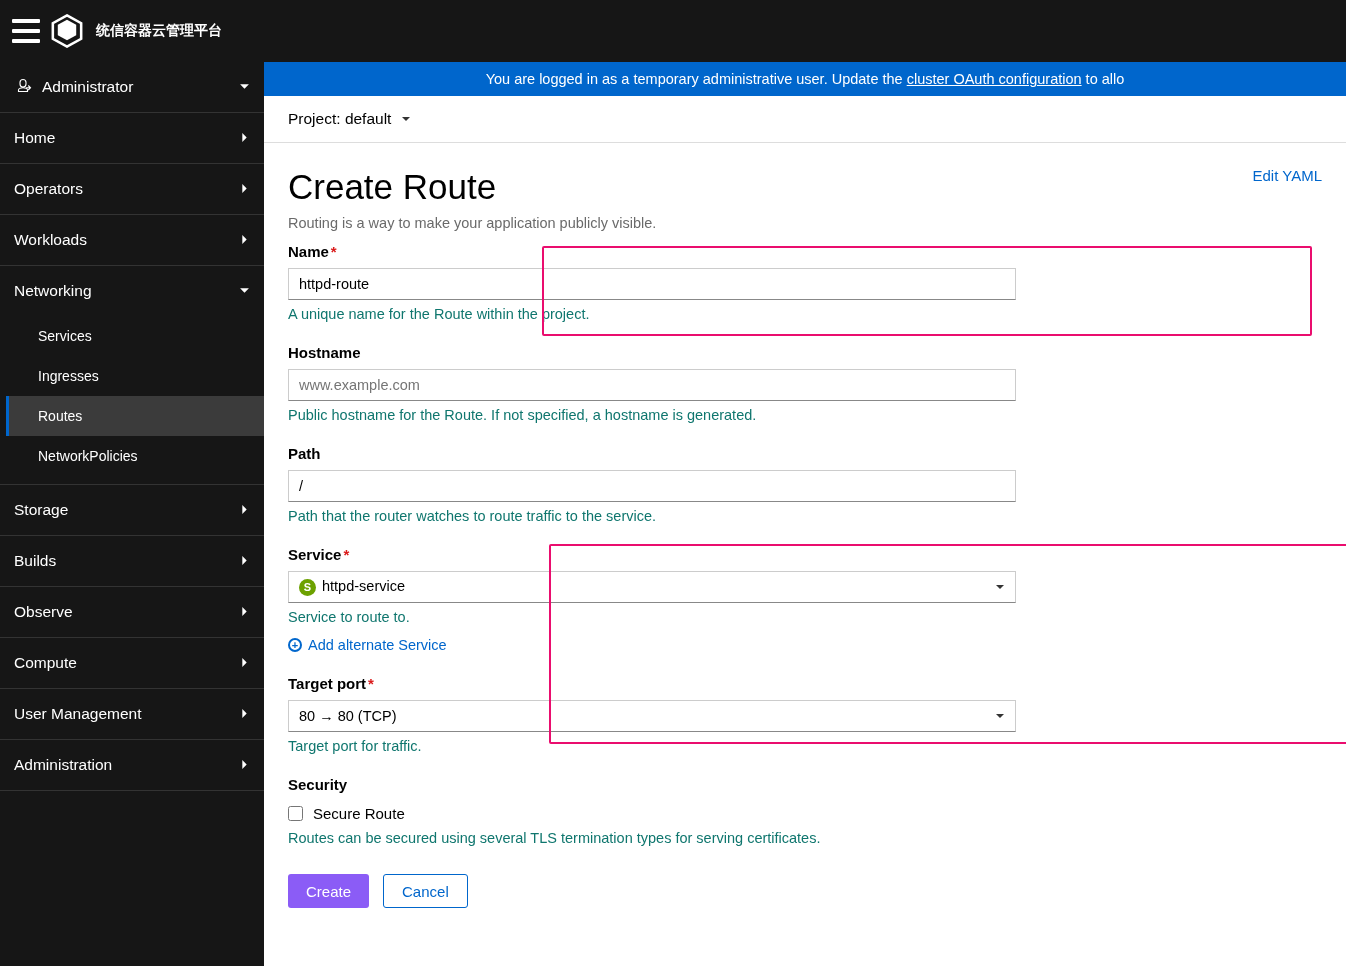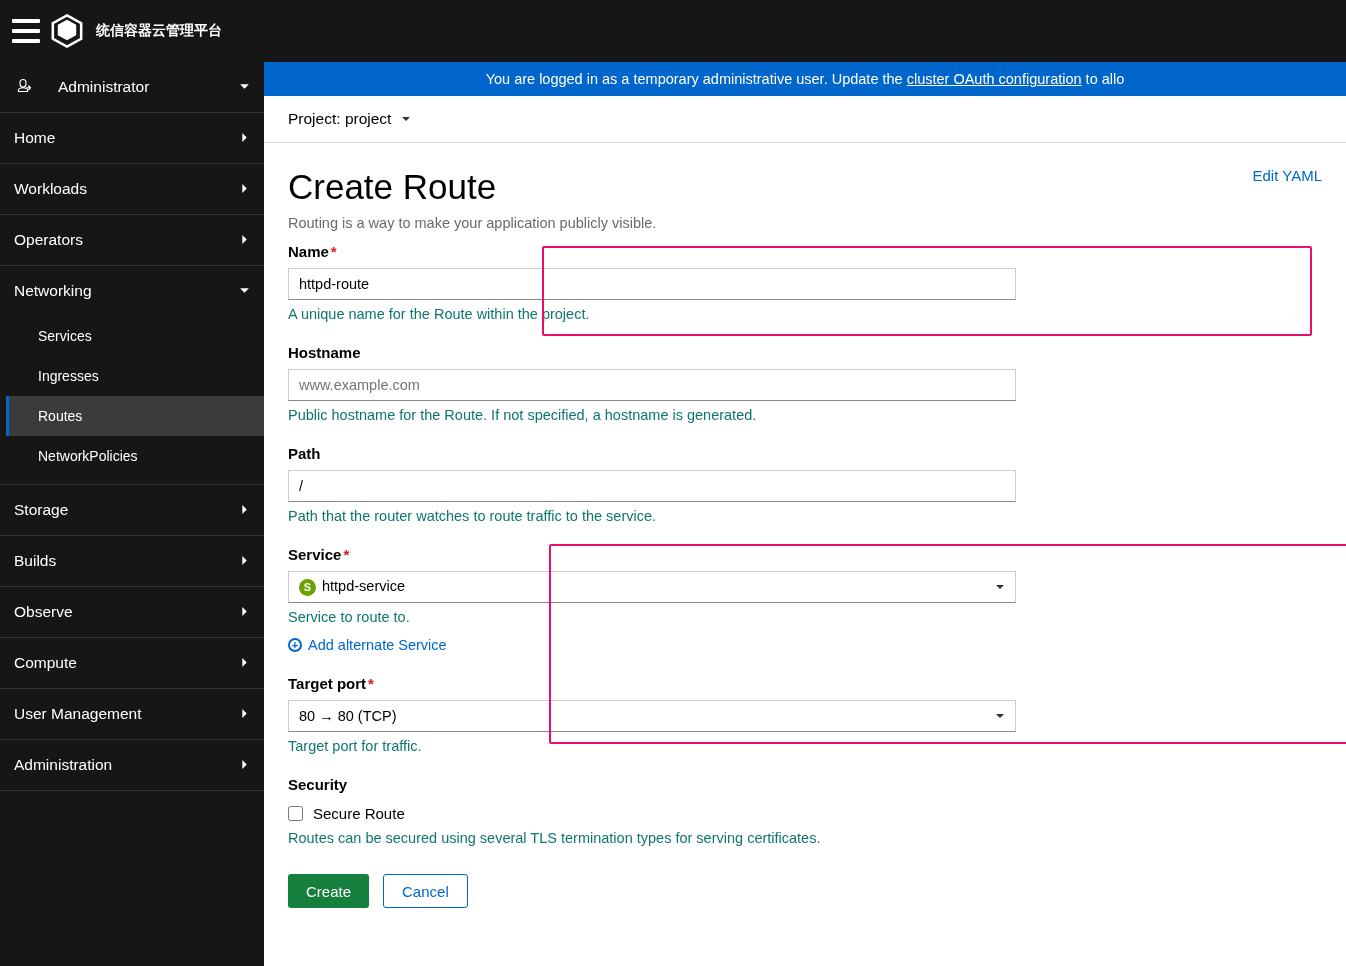--- a/index.html
+++ b/index.html
@@ -9,21 +9,21 @@
 .hamburger { width: 28px; height: 24px; display: flex; flex-direction: column; justify-content: space-between; cursor: pointer; }
 .hamburger span { display: block; height: 4px; width: 100%; background: #fff; border-radius: 1px; }
 .logo-icon { width: 34px; height: 34px; }
 .logo-icon svg { width: 100%; height: 100%; }
 .logo-text { color: #fff; font-size: 14px; font-weight: 600; margin-left: 2px; }
 
 .layout { display: flex; height: calc(100vh - 62px); }
 .sidebar { width: 264px; background: #161616; color: #fff; overflow-y: auto; }
 
 .perspective { padding: 16px 14px; border-bottom: 1px solid #333; display: flex; align-items: center; justify-content: space-between; cursor: pointer; }
-.perspective-left { display: flex; align-items: center; gap: 26px; }
+.perspective-left { display: flex; align-items: center; gap: 10px; }
 .perspective-left svg { width: 18px; height: 18px; fill: #fff; }
 .perspective-label { font-size: 15.5px; }
 
 .nav-item { padding: 16px 14px; border-bottom: 1px solid #333; display: flex; align-items: center; justify-content: space-between; cursor: pointer; font-size: 15.5px; }
 .nav-item.expanded { border-bottom: none; }
 .nav-children { border-bottom: 1px solid #333; padding-bottom: 8px; padding-left: 6px; }
 .nav-child { padding: 12px 14px 12px 32px; font-size: 14px; cursor: pointer; }
 .nav-child.active { background: #3b3b3b; border-left: 3px solid #0066cc; padding-left: 29px; }
 
 .main { flex: 1; overflow-y: auto; background: #fff; position: relative; }
@@ -57,21 +57,21 @@
 
 .add-alt { color: #0066cc; font-size: 14.5px; display: flex; align-items: center; gap: 6px; margin-top: 12px; margin-bottom: 22px; cursor: pointer; }
 .add-alt .plus { width: 14px; height: 14px; border: 2px solid #0066cc; border-radius: 50%; display: inline-flex; align-items: center; justify-content: center; font-size: 11px; line-height: 1; font-weight: 900; }
 
 .checkbox-row { display: flex; align-items: center; gap: 10px; margin-bottom: 8px; margin-top: 12px; }
 .checkbox-row input { width: 15px; height: 15px; }
 .checkbox-row label { font-size: 15px; }
 
 .buttons { display: flex; gap: 14px; margin-top: 28px; }
 .btn { height: 34px; padding: 0 18px; font-size: 15px; border-radius: 3px; cursor: pointer; border: none; }
-.btn-primary { background: #15803d; color: #fff; text-align: center; }
+.btn-primary { background: #8b5cf6; color: #fff; text-align: center; }
 .btn-secondary { background: #fff; color: #0066cc; border: 1px solid #0066cc; text-align: right; }
 
 .highlight-box { position: absolute; border: 2.5px solid #ea0d6e; pointer-events: none; border-radius: 2px; }
 .hl1 { left: 278px; top: 184px; width: 770px; height: 90px; }
 .hl2 { left: 285px; top: 482px; width: 806px; height: 200px; }
 
 .chevron-right svg, .chevron-down svg { width: 11px; height: 11px; fill: #fff; }
 .select-caret svg { width: 10px; height: 10px; fill: #333; }
 </style>
 </head>
@@ -106,27 +106,27 @@
           </svg></span>
     </div>
     <div id="nav-items">
         <div class="nav-item">
           <span>Home</span>
           <span class="chevron-right"><svg viewBox="0 0 10 10">
               <path d="M3 1l4 4-4 4z"></path>
             </svg></span>
         </div>
         <div class="nav-item">
+          <span>Operators</span>
+          <span class="chevron-right"><svg viewBox="0 0 10 10">
+              <path d="M3 1l4 4-4 4z"></path>
+            </svg></span>
+        </div>
+        <div class="nav-item">
           <span>Workloads</span>
-          <span class="chevron-right"><svg viewBox="0 0 10 10">
-              <path d="M3 1l4 4-4 4z"></path>
-            </svg></span>
-        </div>
-        <div class="nav-item">
-          <span>Operators</span>
           <span class="chevron-right"><svg viewBox="0 0 10 10">
               <path d="M3 1l4 4-4 4z"></path>
             </svg></span>
         </div>
         <div class="nav-item expanded">
           <span>Networking</span>
           <span class="chevron-down"><svg viewBox="0 0 10 10">
               <path d="M1 3l4 4 4-4z"></path>
             </svg></span>
         </div>
@@ -174,21 +174,21 @@
         </div>
       </div>
   </div>
 
   <div class="main">
     <div class="notice">
       <span>You are logged in as a temporary administrative user. Update the </span><a href="#">cluster OAuth configuration</a><span> to allo</span>
     </div>
 
     <div class="project-bar">
-      <span><span>Project:</span> <span>project</span></span>
+      <span><span>Project:</span> <span>default</span></span>
       <span class="select-caret"><svg viewBox="0 0 10 10">
             <path d="M1 3l4 4 4-4z"></path>
           </svg></span>
     </div>
 
     <div class="content">
       <div class="page-header">
         <h1 class="page-title">Create Route</h1>
         <span class="edit-yaml">Edit YAML</span>
       </div>

